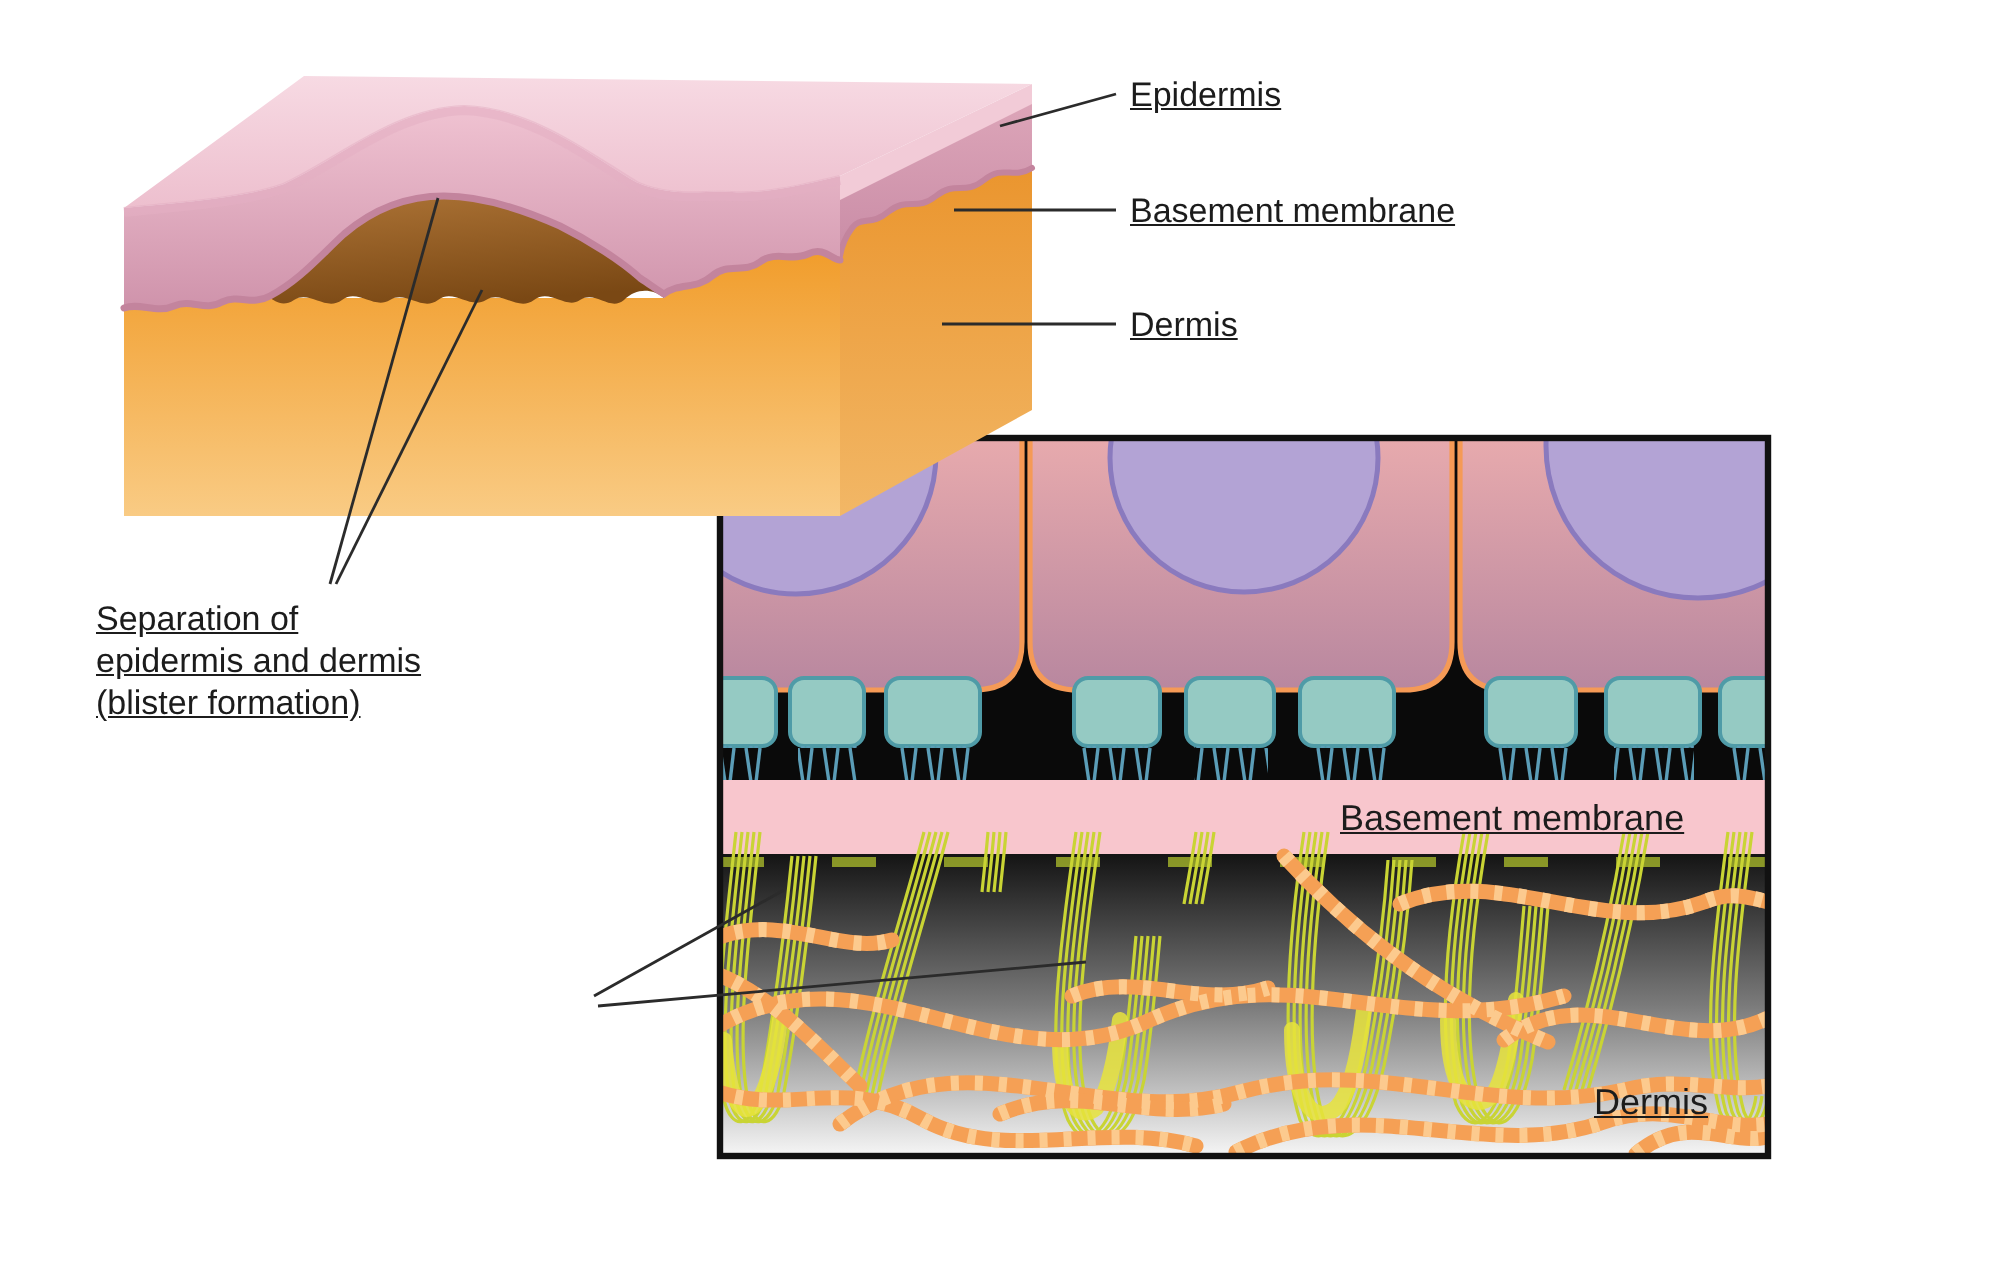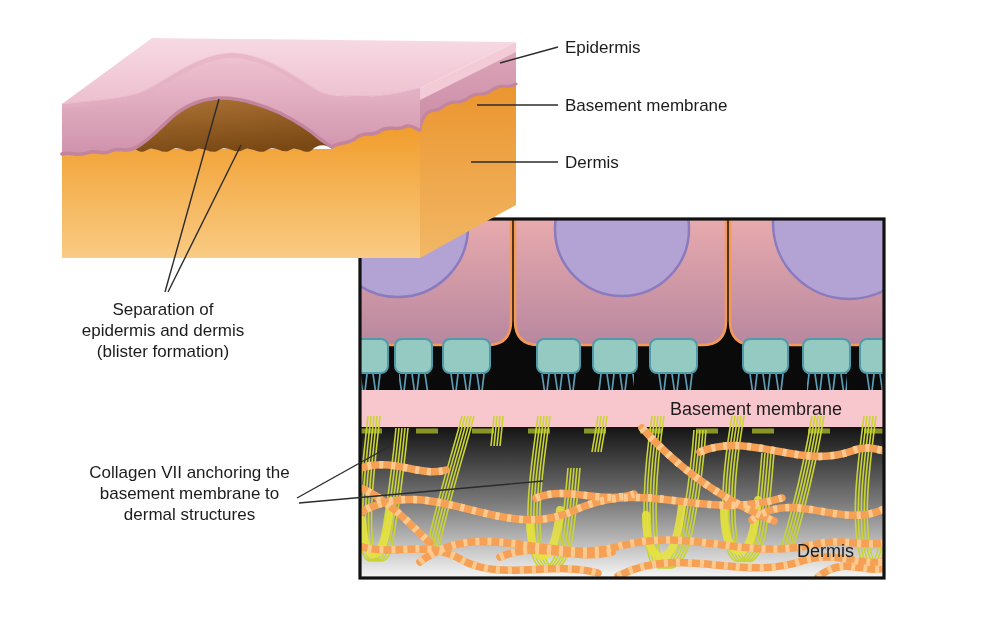--- a/index.html
+++ b/index.html
@@ -1,20 +1,20 @@
 <!DOCTYPE html>
 <html><head>
 <meta charset="utf-8">
 <style>
   html,body{margin:0;padding:0;background:#ffffff;}
   .stage{position:relative;width:1000px;height:636px;background:#ffffff;overflow:hidden;
          font-family:"Liberation Sans",sans-serif;}
   .stage svg{position:absolute;left:0;top:0;}
-  .lbl{position:absolute;color:#1c1c1c;font-size:17px;line-height:21px;white-space:nowrap;}
-  .lbl.multiline{white-space:pre-line;text-align:center;}
+  .lbl{position:absolute;color:#1c1c1c;font-size:17px;line-height:21px;white-space:nowrap;text-decoration:underline;}
+  .lbl.multiline{white-space:pre-line;text-align:left;}
   .lbl.inset-lbl{font-size:18px;}
 </style>
 </head>
 <body>
 
 <div class="stage">
 
 <svg width="1000" height="636" viewBox="0 0 1000 636">
   <defs>
     <linearGradient id="gTop" x1="0" y1="0" x2="0" y2="1">
@@ -261,20 +261,17 @@
   </g>
 </svg>
 
 <div class="lbl" style="left:565px;top:37px">Epidermis</div>
 <div class="lbl" style="left:565px;top:95px">Basement membrane</div>
 <div class="lbl" style="left:565px;top:152px">Dermis</div>
 
 <div class="lbl multiline" style="left:48px;top:299px;width:230px">Separation of
 epidermis and dermis
 (blister formation)</div>
-<div class="lbl multiline" style="left:72px;top:462px;width:235px">Collagen VII anchoring the
-basement membrane to
-dermal structures</div>
 
 <div class="lbl inset-lbl" style="left:670px;top:399px">Basement membrane</div>
 <div class="lbl inset-lbl" style="left:797px;top:541px">Dermis</div>
 
 </div>
 
 </body></html>

